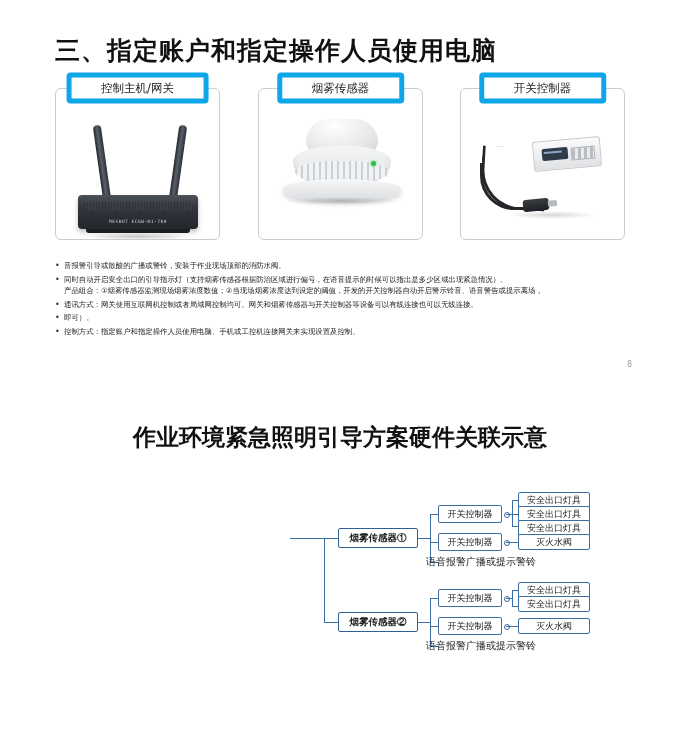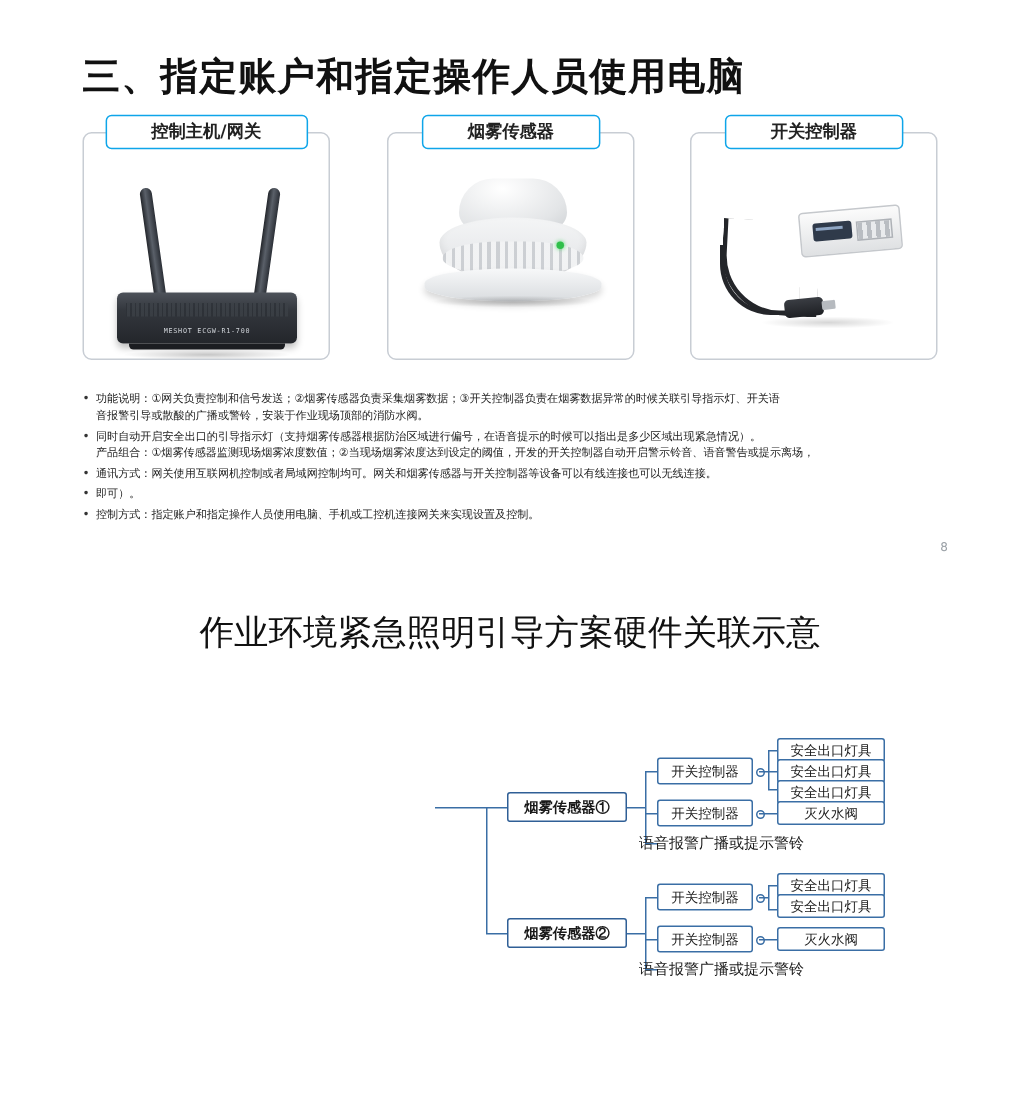--- a/index.html
+++ b/index.html
@@ -40,25 +40,25 @@
     border-radius: 6px;
     background: #fff;
     box-sizing: border-box;
   }
   .card-header {
     position: absolute;
     top: -1px;
     left: 50%;
     transform: translate(-50%, -50%);
     background: #fff;
-    border: 1px solid #0ea5e9;
+    border: 5px solid #0ea5e9;
     border-radius: 4px;
     padding: 3px 30px;
     font-size: 11.5px;
-    font-weight: bold;
+    font-weight: normal;
     white-space: nowrap;
     color: #222;
   }
   .card-body {
     position: absolute;
     inset: 0;
     overflow: hidden;
     border-radius: 6px;
   }
 
@@ -232,23 +232,23 @@
   .slide-bottom {
     position: absolute;
     left: 0; top: 400px;
     width: 680px;
     height: 332px;
   }
   .section2-title {
     position: absolute;
     left: 50%;
     transform: translateX(-50%);
-    top: 6px;
+    top: 22px;
     font-size: 23px;
-    font-weight: normal;
+    font-weight: bold;
     white-space: nowrap;
     color: #111;
   }
 
   .diagram {
     position: absolute;
     left: 18px;
     top: 92px;
     width: 644px;
     height: 190px;
@@ -384,21 +384,20 @@
       </div>
     </div>
     <div class="card-header">开关控制器</div>
   </div>
 
   <div class="bullets">
 
     <div class="bullet-row">
       <div class="bullet-dot">•</div>
       <div class="bullet-content">
-        <span class="ln">功能说明：①网关负责控制和信号发送；②烟雾传感器负责采集烟雾数据；③开关控制器负责在烟雾数据异常的时候关联引导指示灯、开关语</span>
         <span class="ln">音报警引导或散酸的广播或警铃，安装于作业现场顶部的消防水阀。</span>
       </div>
     </div>
 
     <div class="bullet-row">
       <div class="bullet-dot">•</div>
       <div class="bullet-content">
         <span class="ln">同时自动开启安全出口的引导指示灯（支持烟雾传感器根据防治区域进行偏号，在语音提示的时候可以指出是多少区域出现紧急情况）。</span>
         <span class="ln">产品组合：①烟雾传感器监测现场烟雾浓度数值；②当现场烟雾浓度达到设定的阈值，开发的开关控制器自动开启警示铃音、语音警告或提示离场，</span>
       </div>

